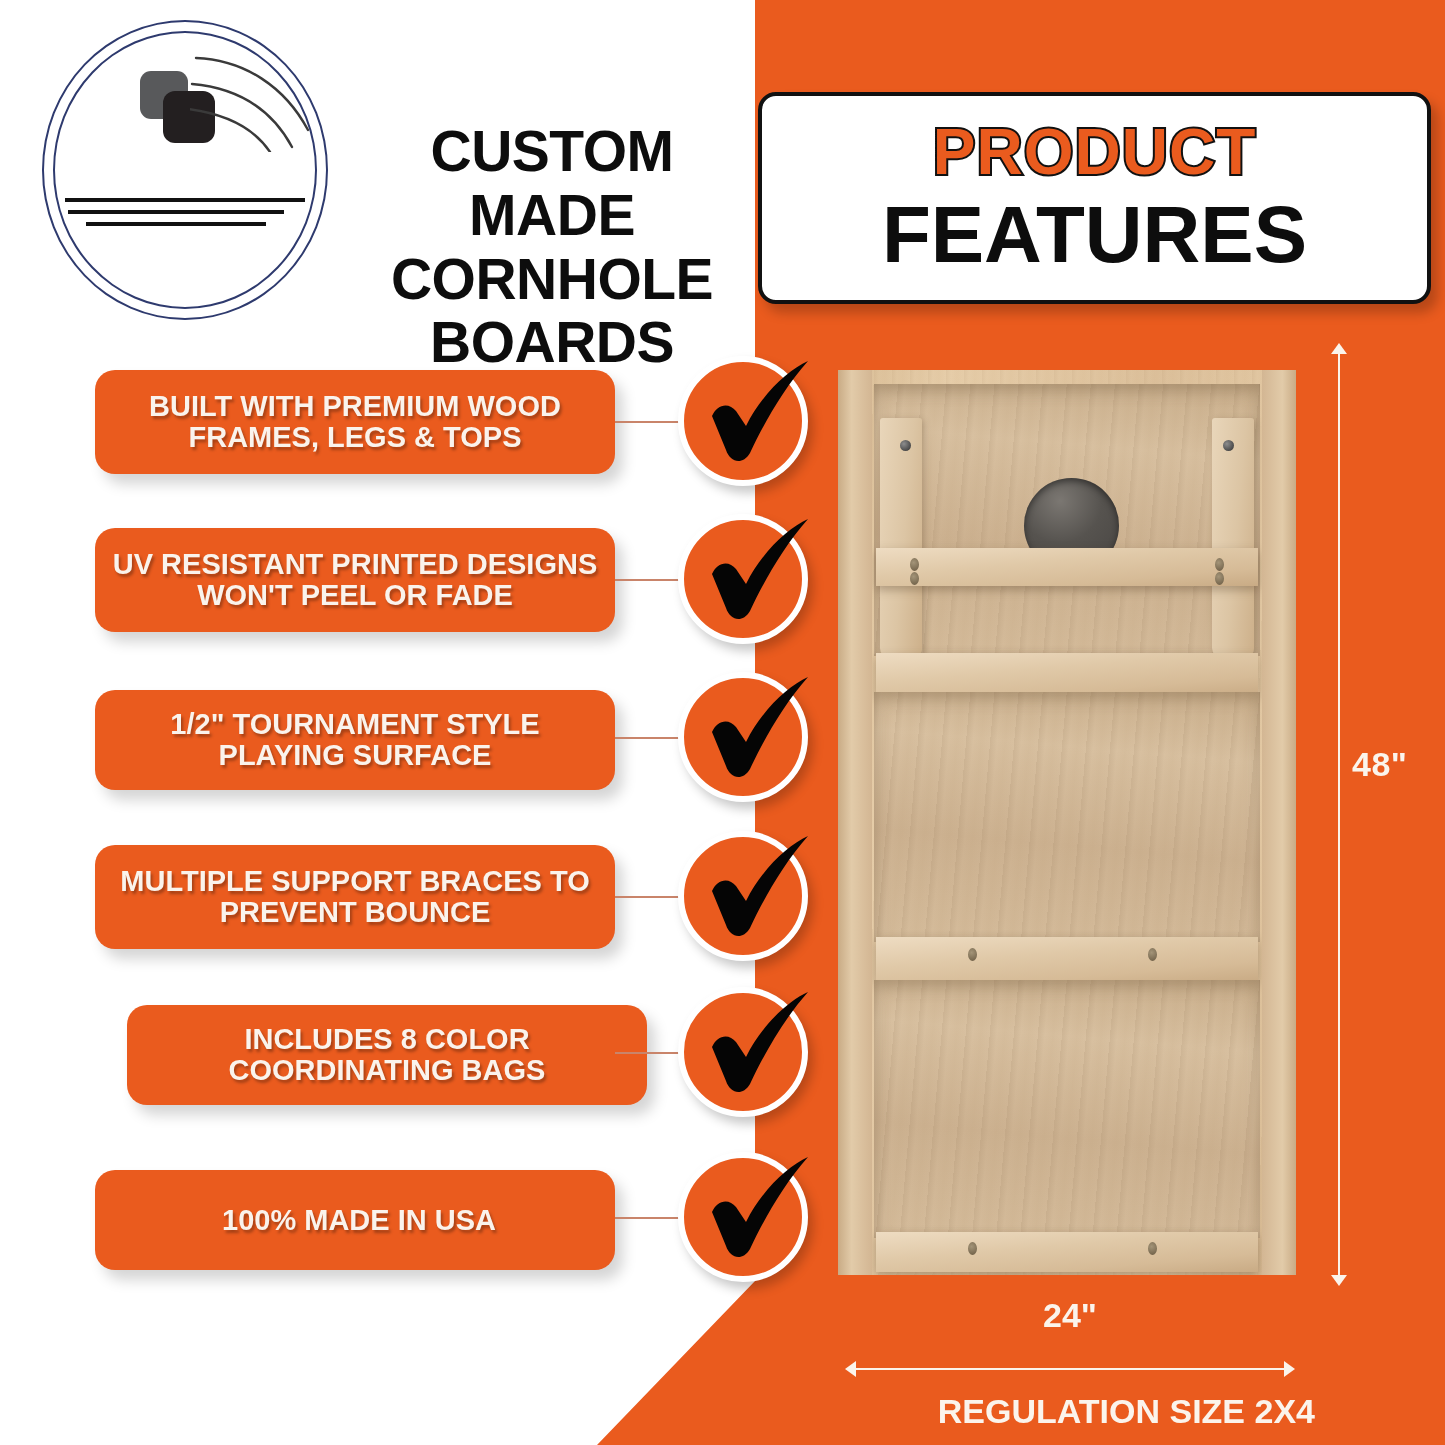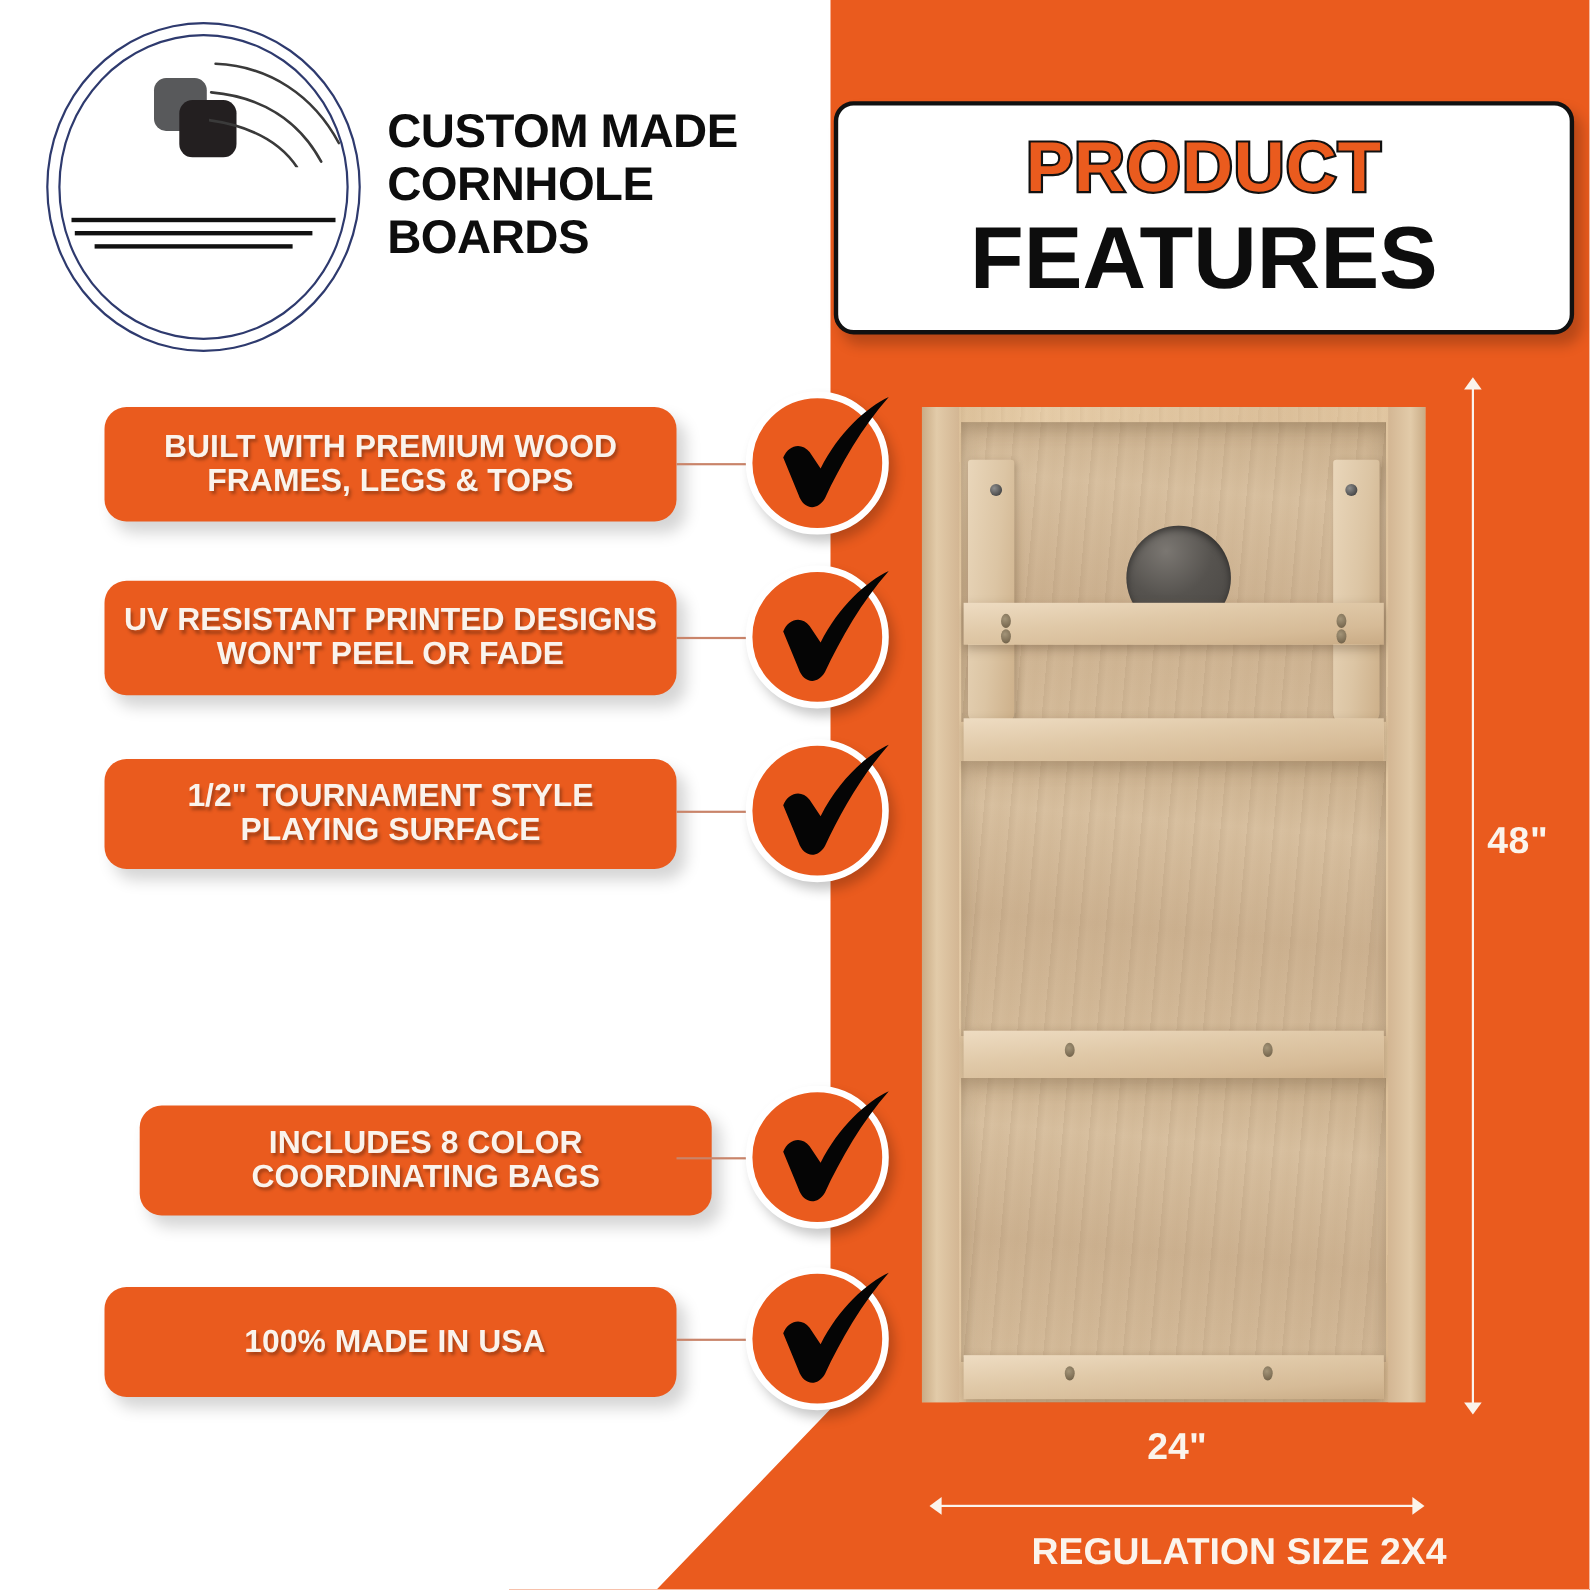--- a/index.html
+++ b/index.html
@@ -49,23 +49,23 @@
     font-family:"Liberation Sans", sans-serif;
   }
   .logo-lines { position:absolute; left:0; top:182px; width:330px; }
   .logo-lines div { background:#111; height:4px; margin:0 auto 8px auto; }
   .ll1 { width:240px; }
   .ll2 { width:216px; margin-left:48px !important; }
   .ll3 { width:180px; margin-left:66px !important; }
 
   
   .main-title {
-    position:absolute; left:352px; top:96px; width:400px;
-    font-size:43px; line-height:1.12; font-weight:700;
-    color:#0d0d0d; text-align:left; letter-spacing:-0.5px;
+    position:absolute; left:352px; top:120px; width:400px;
+    font-size:57px; line-height:1.12; font-weight:700;
+    color:#0d0d0d; text-align:center; letter-spacing:-0.5px;
   }
 
   
   .pf-banner {
     position:absolute; left:758px; top:92px; width:673px; height:212px;
     background:#ffffff; border:4px solid #111; border-radius:18px;
     box-shadow: 7px 9px 12px rgba(0,0,0,0.22);
     display:flex; flex-direction:column; align-items:center; justify-content:center;
   }
   .pf-product {
@@ -287,20 +287,32 @@
     </div>
     <div class="feat-connector"></div>
     <div class="feat-badge">
       <div class="badge-circle"></div>
       <svg class="badge-check" viewBox="0 0 130 130">
         <path d="M28,68 C33,56 45,54 52,63 L62,78 C78,46 104,22 124,13 C100,40 80,75 66,105 C58,118 46,114 42,102 Z" fill="#050505"></path>
       </svg>
     </div>
   </div>
 
+  <div class="feat-row r4">
+    <div class="feat-pill">
+      <span>MULTIPLE SUPPORT BRACES TO PREVENT BOUNCE</span>
+    </div>
+    <div class="feat-connector"></div>
+    <div class="feat-badge">
+      <div class="badge-circle"></div>
+      <svg class="badge-check" viewBox="0 0 130 130">
+        <path d="M28,68 C33,56 45,54 52,63 L62,78 C78,46 104,22 124,13 C100,40 80,75 66,105 C58,118 46,114 42,102 Z" fill="#050505"></path>
+      </svg>
+    </div>
+  </div>
 
   <div class="feat-row r5">
     <div class="feat-pill">
       <span>INCLUDES 8 COLOR COORDINATING BAGS</span>
     </div>
     <div class="feat-connector"></div>
     <div class="feat-badge">
       <div class="badge-circle"></div>
       <svg class="badge-check" viewBox="0 0 130 130">
         <path d="M28,68 C33,56 45,54 52,63 L62,78 C78,46 104,22 124,13 C100,40 80,75 66,105 C58,118 46,114 42,102 Z" fill="#050505"></path>

